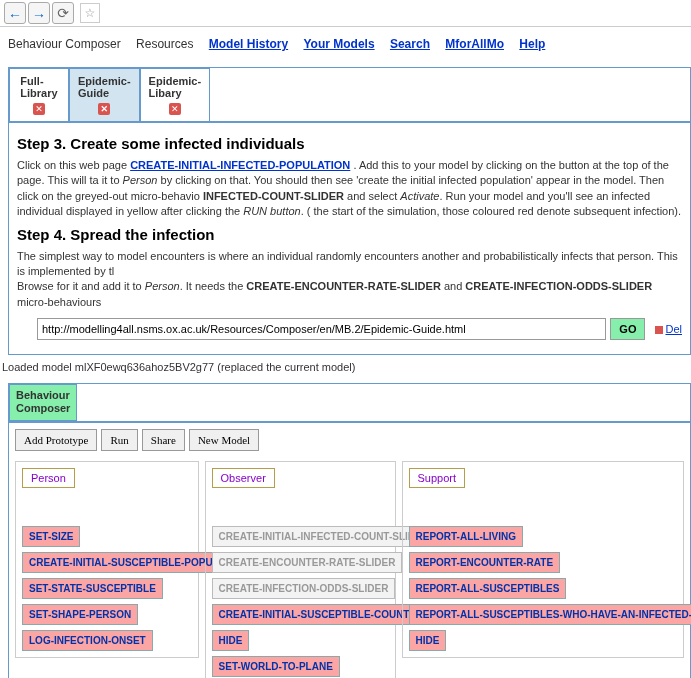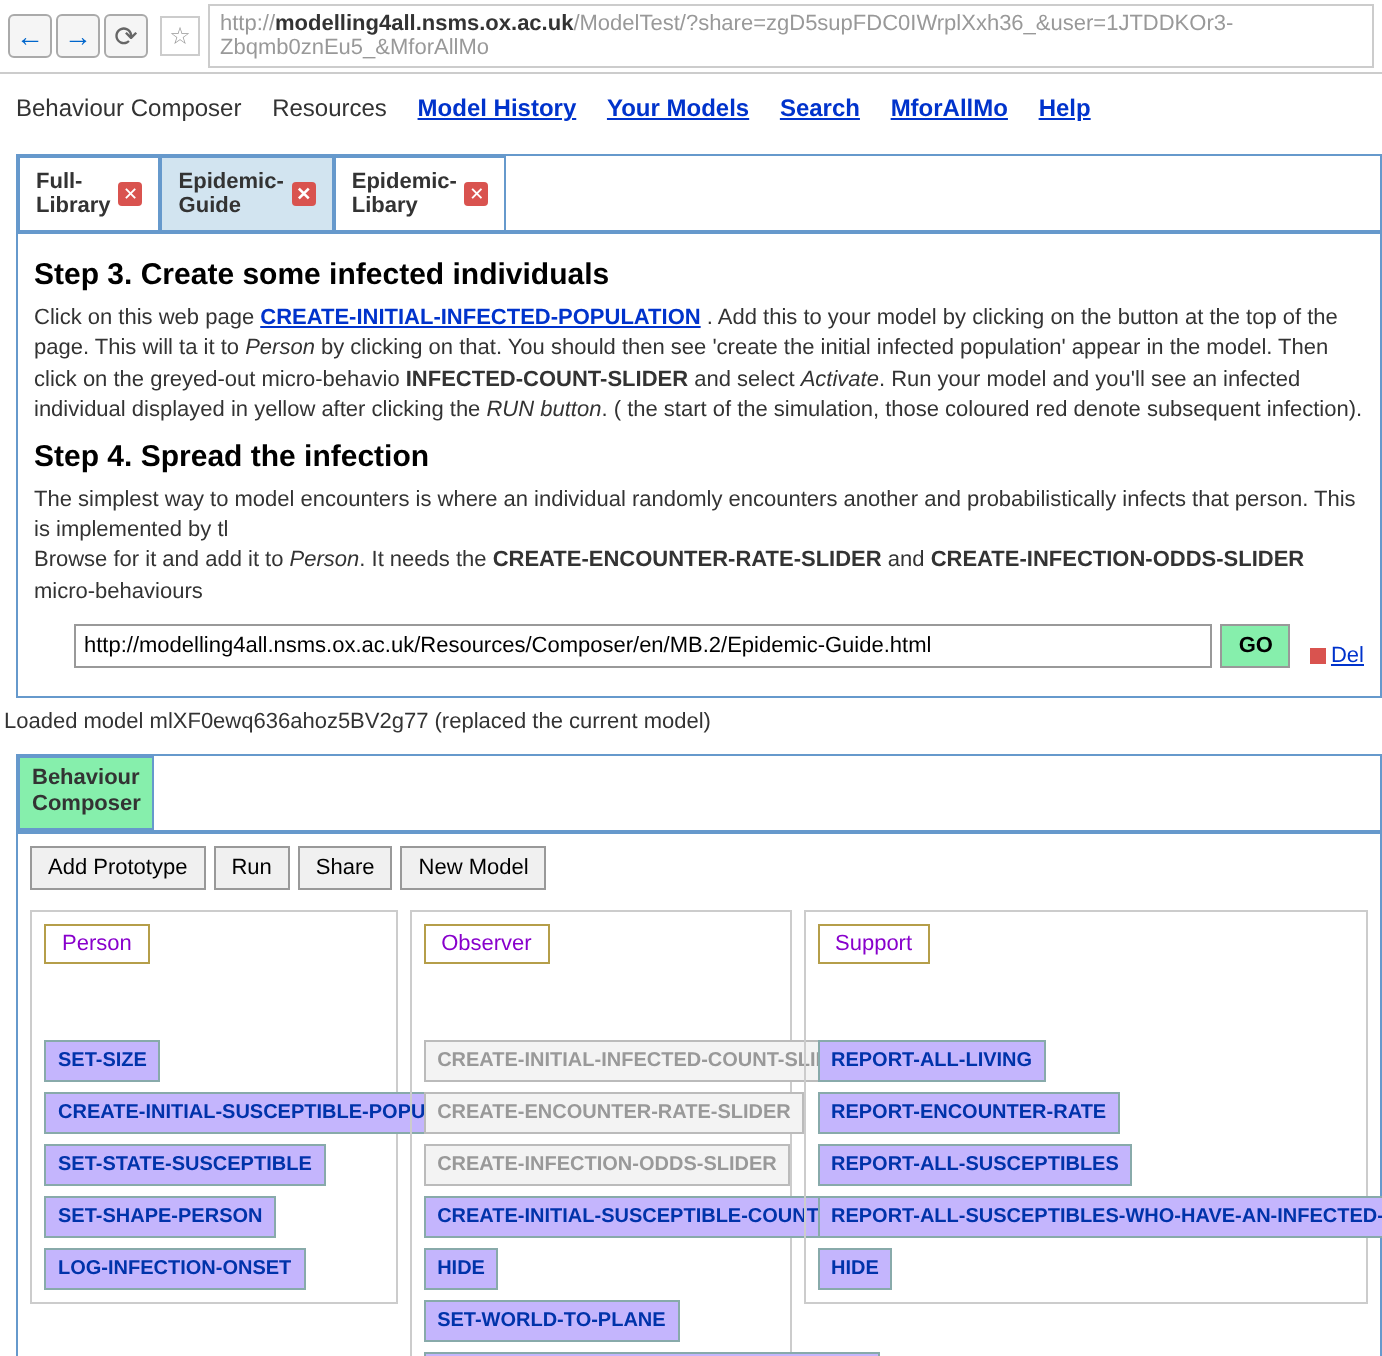--- a/index.html
+++ b/index.html
@@ -13,64 +13,61 @@
     .url-bar .domain { color: #333; font-weight: bold; }
     .url-bar .path { color: #999; }
     
     .menu-bar { padding: 10px 8px 8px; font-size: 12px; }
     .menu-bar span { margin-right: 12px; color: #333; }
     .menu-bar span.linkish { color: #0033cc; text-decoration: underline; font-weight: bold; cursor: pointer; }
     
     .content-frame { border: 1px solid #6699cc; margin: 8px 0 0 8px; }
     
     .tabs { display: flex; border-bottom: 2px solid #6699cc; }
-    .tab { padding: 6px 8px; border: 1px solid #6699cc; border-bottom: none; background: #fff; font-size: 11px; display: flex; align-items: center; gap: 4px; min-width: 60px; }
+    .tab { padding: 6px 8px; border: 1px solid #6699cc; border-bottom: none; background: #fff; font-size: 11px; display: flex; align-items: center; gap: 4px; min-width: 60px; flex-direction: column; }
     .tab.active { background: #d2e4f0; font-weight: bold; }
     .tab .close { color: #fff; background: #d9534f; border-radius: 2px; width: 12px; height: 12px; display: inline-flex; align-items: center; justify-content: center; font-size: 9px; cursor: pointer; }
     .tab-text { font-weight: bold; }
     
     .inner-content { padding: 6px 8px; }
     .inner-content h2 { font-size: 15px; font-weight: bold; margin: 6px 0; color: #000; }
     .inner-content p { font-size: 11px; line-height: 1.4; margin: 6px 0; color: #333; }
     .inner-content a.page-link { color: #0033cc; text-decoration: underline; font-weight: bold; }
     .inner-content em { font-style: italic; }
     .inner-content strong { font-weight: bold; }
     
-    .go-row { display: flex; align-items: flex-end; margin: 8px 0; gap: 4px; padding-left: 20px; }
+    .go-row { display: flex; align-items: center; margin: 8px 0; gap: 4px; padding-left: 20px; }
     .go-input { flex: 1; max-width: 595px; border: 1px solid #999; padding: 4px; font-size: 11px; }
     .go-btn { border: 1px solid #999; background: #86efac; padding: 4px 8px; font-size: 11px; font-weight: bold; cursor: pointer; }
     .del-link { color: #0033cc; text-decoration: underline; font-size: 11px; margin-left: 6px; }
     .del-sq { display:inline-block; width:8px; height:8px; background:#d9534f; vertical-align:middle; margin-right:2px;}
     
     .status-msg { font-size: 11px; color: #333; padding: 6px 2px; }
     
     .composer-frame { border: 1px solid #6699cc; margin: 4px 0 0 8px; }
     .composer-tab { display: inline-block; background: #86efac; border: 1px solid #6699cc; padding: 4px 6px; font-size: 11px; font-weight: bold; line-height:1.2; }
     .composer-body { border-top: 2px solid #6699cc; padding: 6px; }
     
     .toolbar { display: flex; gap: 4px; margin-bottom: 10px; }
-    .tool-btn { border: 1px solid #999; background: #f0f0f0; padding: 4px 8px; font-size: 11px; cursor: pointer; }
+    .tool-btn { border: 1px solid #999; background: #f0f0f0; padding: 4px 8px; font-size: 11px; cursor: pointer; font-family: Liberation Serif, serif; }
     
     .panels { display: flex; align-items: flex-start; gap: 6px; }
     .panel { border: 1px solid #ccc; padding: 6px; display:flex; flex-direction:column; gap:5px; align-items:flex-start;}
     .panel-title { display: inline-block; border: 1px solid #b59e4a; background: #fff; color: #8800cc; padding: 3px 8px; font-size: 11px; margin-bottom: 4px; }
-    .proto-btn { display: inline-block; border: 1px solid #8aa; background: #c4b5fd; color: #0033aa; padding: 4px 6px; font-size: 10px; cursor: pointer; white-space: nowrap; font-weight:bold;}
+    .proto-btn { display: inline-block; border: 1px solid #8aa; background: #fca5a5; color: #0033aa; padding: 4px 6px; font-size: 10px; cursor: pointer; white-space: nowrap; font-weight:bold;}
     .proto-btn.disabled { color: #999; border-color: #bbb; background: #f3f3f3; }
   </style>
 </head>
 <body>
 
 <div class="browser-toolbar">
   <div class="nav-btn">←</div>
   <div class="nav-btn">→</div>
   <div class="nav-btn reload">⟳</div>
   <div class="star-btn">☆</div>
-  <div class="url-bar">
-    <span class="path">http://</span><span class="domain">modelling4all.nsms.ox.ac.uk</span><span class="path">/ModelTest/?share=zgD5supFDC0IWrplXxh36_&amp;user=1JTDDKOr3-Zbqmb0znEu5_&amp;MforAllMo</span>
-  </div>
 </div>
 
 <div class="menu-bar">
   <span>Behaviour Composer</span>
   <span>Resources</span>
   <span class="linkish">Model History</span>
   <span class="linkish">Your Models</span>
   <span class="linkish">Search</span>
   <span class="linkish">MforAllMo</span>
   <span class="linkish">Help</span>

